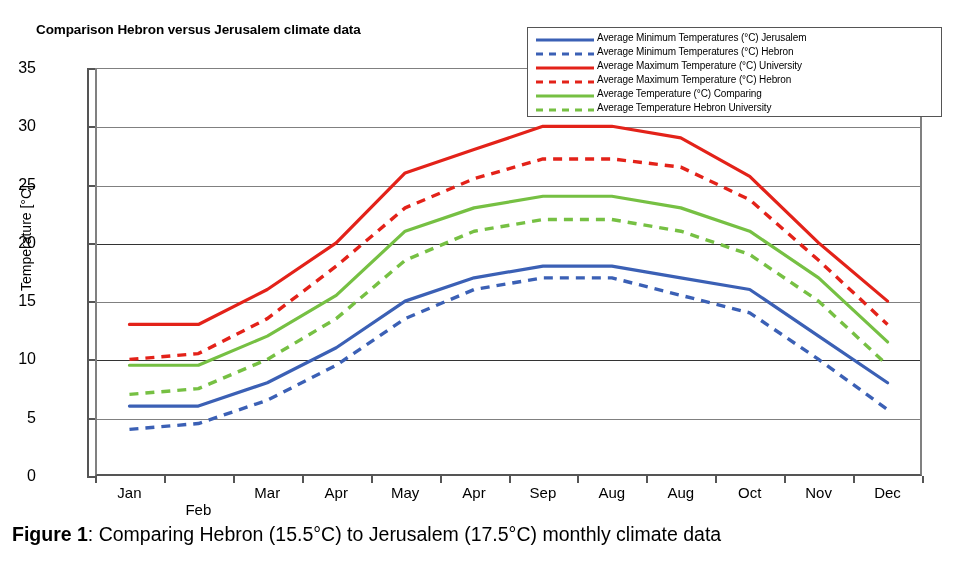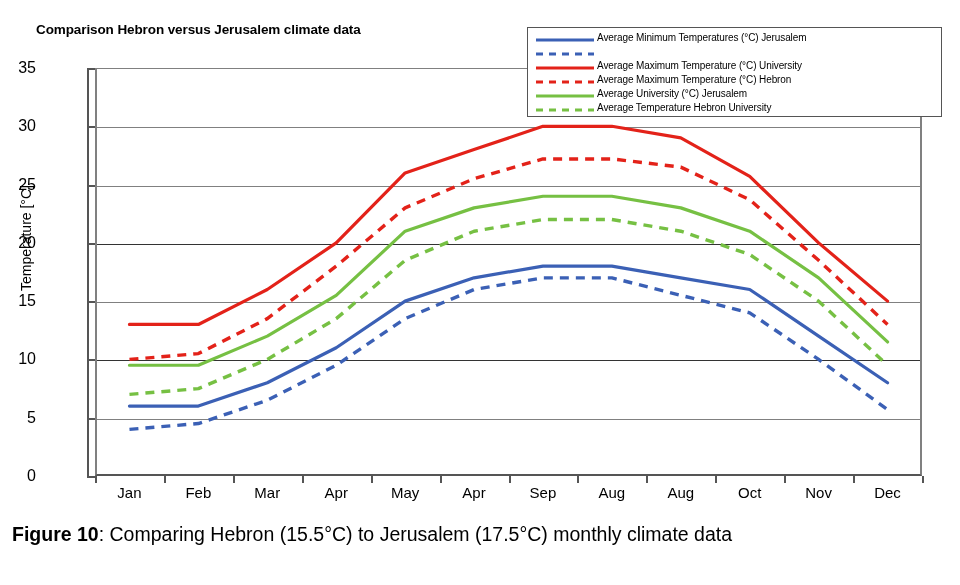--- a/index.html
+++ b/index.html
@@ -207,21 +207,21 @@
       <div class="x-tick-mark" style="left: 370.667px;"></div>
       <div class="x-tick-mark" style="left: 439.583px;"></div>
       <div class="x-tick-mark" style="left: 508.5px;"></div>
       <div class="x-tick-mark" style="left: 577.417px;"></div>
       <div class="x-tick-mark" style="left: 646.333px;"></div>
       <div class="x-tick-mark" style="left: 715.25px;"></div>
       <div class="x-tick-mark" style="left: 784.167px;"></div>
       <div class="x-tick-mark" style="left: 853.083px;"></div>
       <div class="x-tick-mark" style="left: 922px;"></div>
       <div class="x-tick-label" style="left: 129.458px;">Jan</div>
-      <div class="x-tick-label" style="left: 198.375px;">Feb</div>
+      <div class="x-tick-label" style="left: 198.375px; margin-top: 17px;">Feb</div>
       <div class="x-tick-label" style="left: 267.292px;">Mar</div>
       <div class="x-tick-label" style="left: 336.208px;">Apr</div>
       <div class="x-tick-label" style="left: 405.125px; text-align: center;">May</div>
       <div class="x-tick-label" style="left: 474.042px;">Apr</div>
       <div class="x-tick-label" style="left: 542.958px;">Sep</div>
       <div class="x-tick-label" style="left: 611.875px;">Aug</div>
       <div class="x-tick-label" style="left: 680.792px;">Aug</div>
       <div class="x-tick-label" style="left: 749.708px;">Oct</div>
       <div class="x-tick-label" style="left: 818.625px;">Nov</div>
       <div class="x-tick-label" style="left: 887.542px;">Dec</div>
@@ -240,44 +240,45 @@
       <div class="legend-row">
         <span class="legend-swatch"><svg width="58" height="12">
             <line x1="0" y1="6" x2="58" y2="6" stroke="#3b60b5" stroke-width="3.2"></line>
           </svg></span>
         <span class="legend-label">Average Minimum Temperatures (°C) Jerusalem</span>
       </div>
       <div class="legend-row">
         <span class="legend-swatch dashed"><svg width="58" height="12">
             <line x1="0" y1="6" x2="58" y2="6" stroke="#3b60b5" stroke-width="3.2" stroke-dasharray="7,6"></line>
           </svg></span>
+        <span class="legend-label">Average Minimum Temperatures (°C) Hebron</span>
       </div>
       <div class="legend-row">
         <span class="legend-swatch"><svg width="58" height="12">
             <line x1="0" y1="6" x2="58" y2="6" stroke="#e32219" stroke-width="3.2"></line>
           </svg></span>
         <span class="legend-label">Average Maximum Temperature  (°C) University</span>
       </div>
       <div class="legend-row">
         <span class="legend-swatch dashed"><svg width="58" height="12">
             <line x1="0" y1="6" x2="58" y2="6" stroke="#e32219" stroke-width="3.2" stroke-dasharray="7,6"></line>
           </svg></span>
         <span class="legend-label">Average Maximum Temperature  (°C) Hebron</span>
       </div>
       <div class="legend-row">
         <span class="legend-swatch"><svg width="58" height="12">
             <line x1="0" y1="6" x2="58" y2="6" stroke="#76c043" stroke-width="3.2"></line>
           </svg></span>
-        <span class="legend-label">Average University (°C) Jerusalem</span>
+        <span class="legend-label">Average Temperature (°C) Comparing</span>
       </div>
       <div class="legend-row">
         <span class="legend-swatch dashed"><svg width="58" height="12">
             <line x1="0" y1="6" x2="58" y2="6" stroke="#76c043" stroke-width="3.2" stroke-dasharray="7,6"></line>
           </svg></span>
         <span class="legend-label">Average Temperature Hebron University</span>
       </div>
     </div>
 
   <div class="caption">
-    <b>Figure 10</b><span>: Comparing Hebron (15.5°C) to Jerusalem (17.5°C) monthly climate data</span>
+    <b>Figure 1</b><span>: Comparing Hebron (15.5°C) to Jerusalem (17.5°C) monthly climate data</span>
   </div>
 
 </div>
 
 </body></html>

